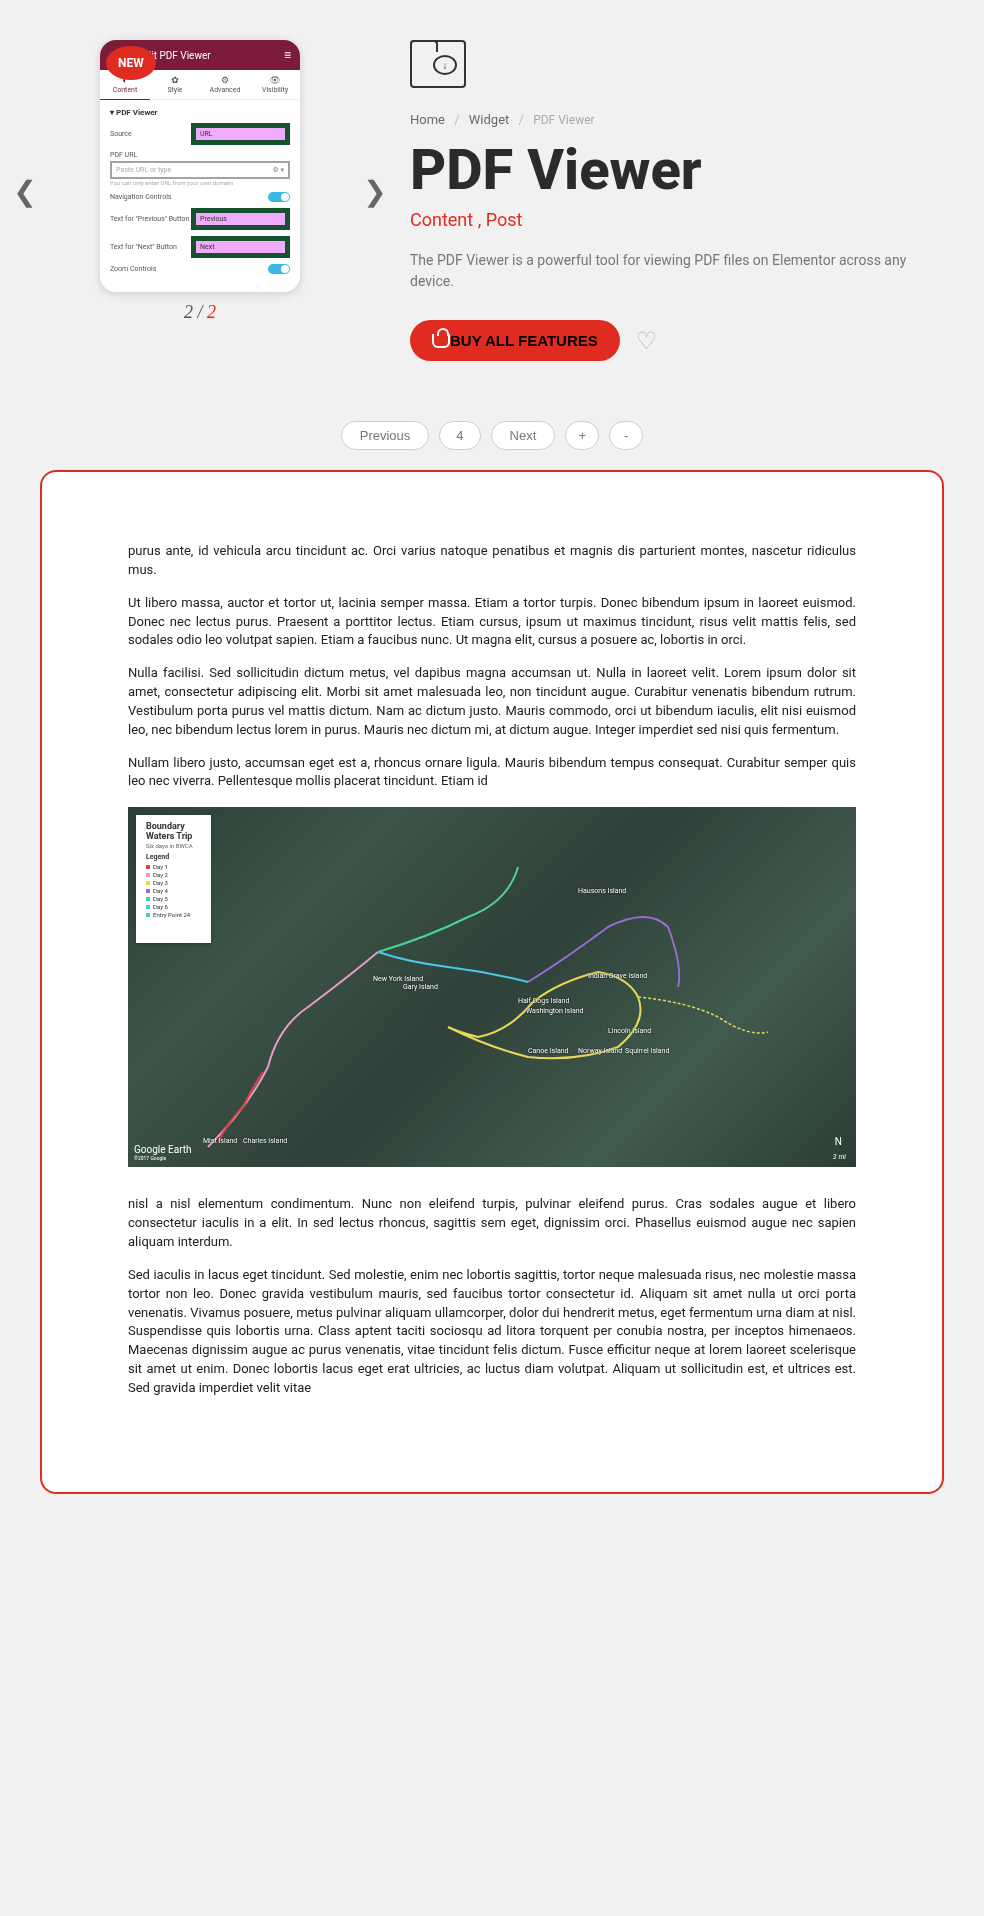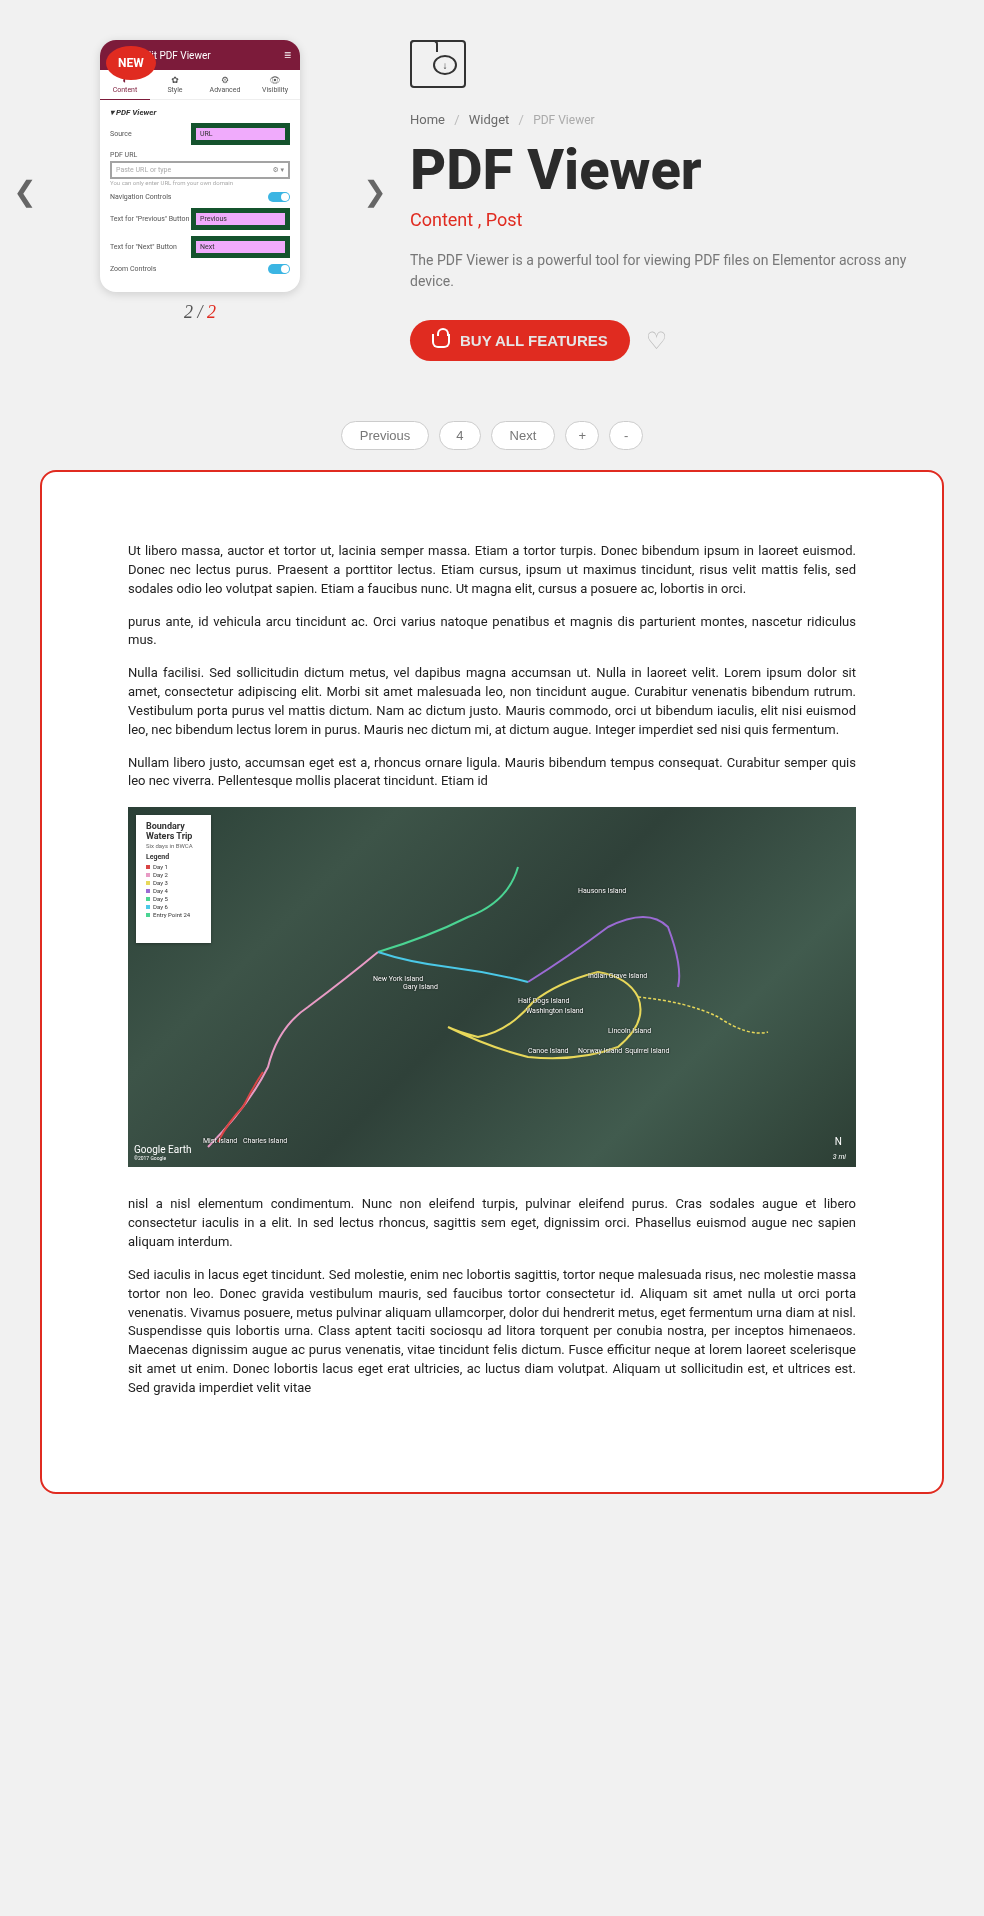--- a/index.html
+++ b/index.html
@@ -96,21 +96,20 @@
   margin-bottom: 1px;
 }
 .slide-body {
   padding: 8px 10px 12px;
   font-size: 7px;
 }
 .slide-section-title {
   font-weight: bold;
   font-size: 8px;
   margin-bottom: 6px;
-  font-style: italic;
 }
 .slide-row {
   display: flex;
   justify-content: space-between;
   align-items: center;
   margin-bottom: 6px;
 }
 .slide-label { color: #555; font-size: 7px; }
 .slide-select {
   width: 55%;
@@ -213,28 +212,27 @@
   line-height: 1.5;
   margin-bottom: 28px;
 }
 .action-row {
   display: flex;
   align-items: center;
   gap: 16px;
 }
 .buy-btn {
   background: #e02b20;
-  color: #e5e5e5;
+  color: #000000;
   font-weight: bold;
   font-size: 15px;
   padding: 12px 22px;
   border-radius: 30px;
   display: flex;
   align-items: center;
-  gap: 10px;
   border: none;
   cursor: pointer;
 }
 .basket-icon {
   width: 18px; height: 14px;
   border: 2px solid #fff;
   border-top: none;
   border-radius: 0 0 6px 6px;
   position: relative;
 }
@@ -429,22 +427,22 @@
 
 <div class="pdf-controls">
   <button class="pdf-ctrl-btn">Previous</button>
   <button class="pdf-ctrl-btn page">4</button>
   <button class="pdf-ctrl-btn">Next</button>
   <button class="pdf-ctrl-btn zoom">+</button>
   <button class="pdf-ctrl-btn zoom">-</button>
 </div>
 
 <div class="pdf-frame">
+  <p class="pdf-text">purus ante, id vehicula arcu tincidunt ac. Orci varius natoque penatibus et magnis dis parturient montes, nascetur ridiculus mus.</p>
   <p class="pdf-text">Ut libero massa, auctor et tortor ut, lacinia semper massa. Etiam a tortor turpis. Donec bibendum ipsum in laoreet euismod. Donec nec lectus purus. Praesent a porttitor lectus. Etiam cursus, ipsum ut maximus tincidunt, risus velit mattis felis, sed sodales odio leo volutpat sapien. Etiam a faucibus nunc. Ut magna elit, cursus a posuere ac, lobortis in orci.</p>
-  <p class="pdf-text">purus ante, id vehicula arcu tincidunt ac. Orci varius natoque penatibus et magnis dis parturient montes, nascetur ridiculus mus.</p>
   <p class="pdf-text">Nulla facilisi. Sed sollicitudin dictum metus, vel dapibus magna accumsan ut. Nulla in laoreet velit. Lorem ipsum dolor sit amet, consectetur adipiscing elit. Morbi sit amet malesuada leo, non tincidunt augue. Curabitur venenatis bibendum rutrum. Vestibulum porta purus vel mattis dictum. Nam ac dictum justo. Mauris commodo, orci ut bibendum iaculis, elit nisi euismod leo, nec bibendum lectus lorem in purus. Mauris nec dictum mi, at dictum augue. Integer imperdiet sed nisi quis fermentum.</p>
   <p class="pdf-text">Nullam libero justo, accumsan eget est a, rhoncus ornare ligula. Mauris bibendum tempus consequat. Curabitur semper quis leo nec viverra. Pellentesque mollis placerat tincidunt. Etiam id</p>
 
   <div class="map-container">
     <div class="map-legend">
       <div class="title">Boundary Waters Trip</div>
       <div class="sub">Six days in BWCA</div>
       <div class="hdr">Legend</div>
       <div id="legend-items">
           <div class="item"><span class="dot" style="background:#d94545"></span>Day 1</div>

